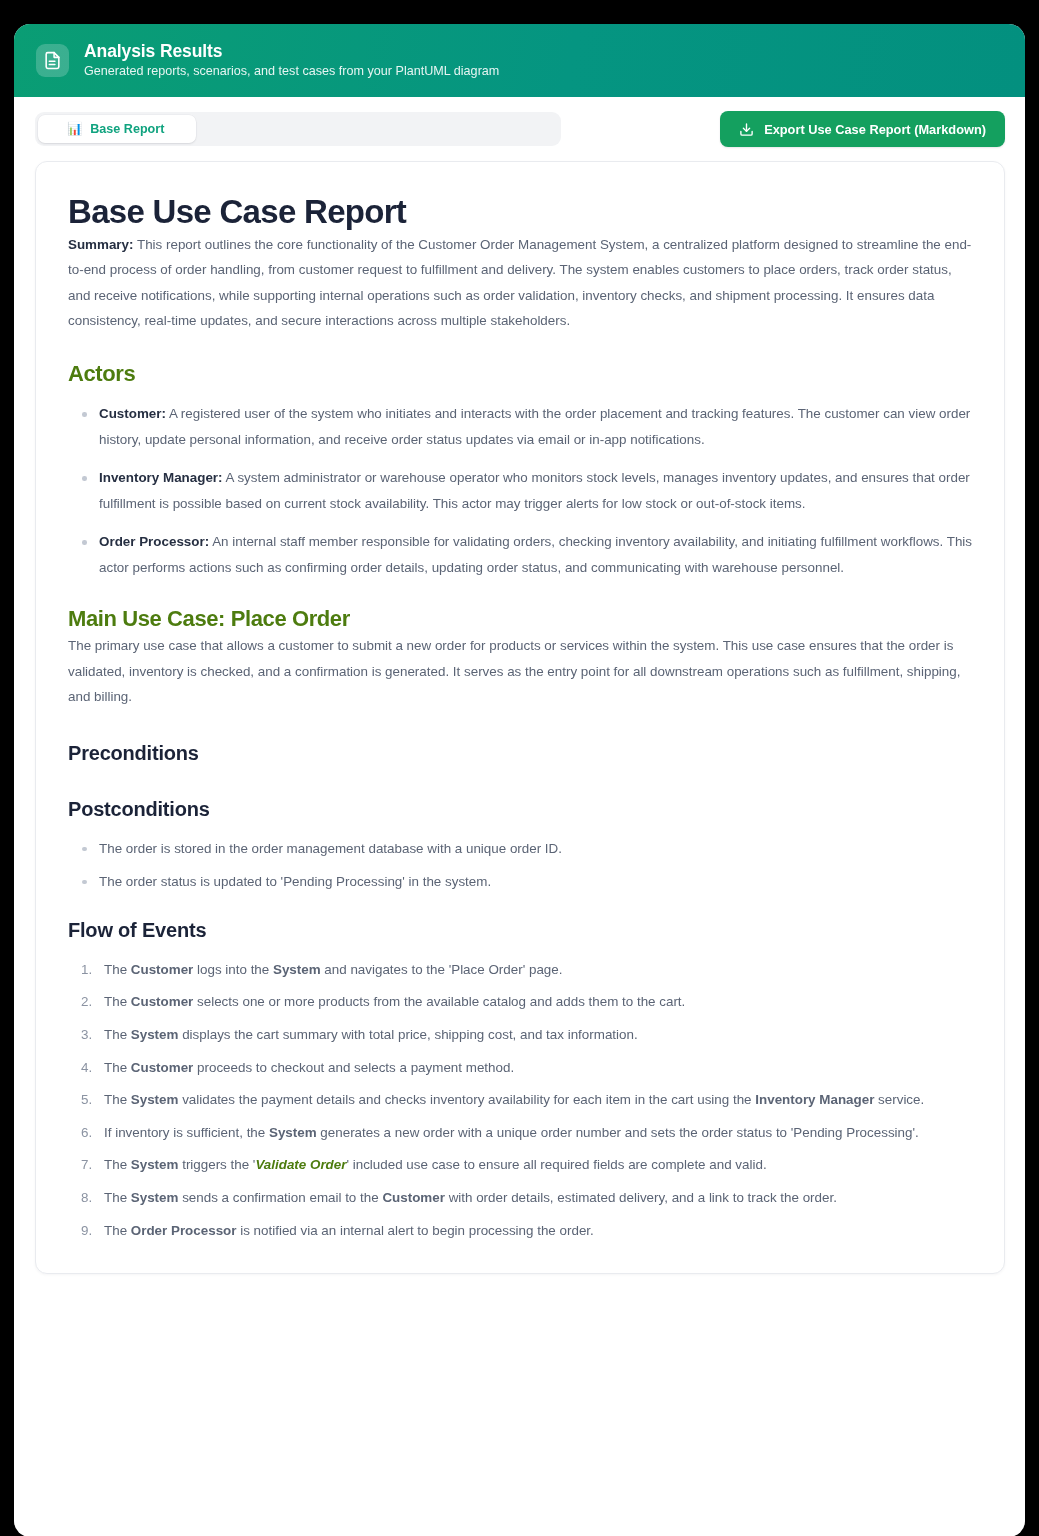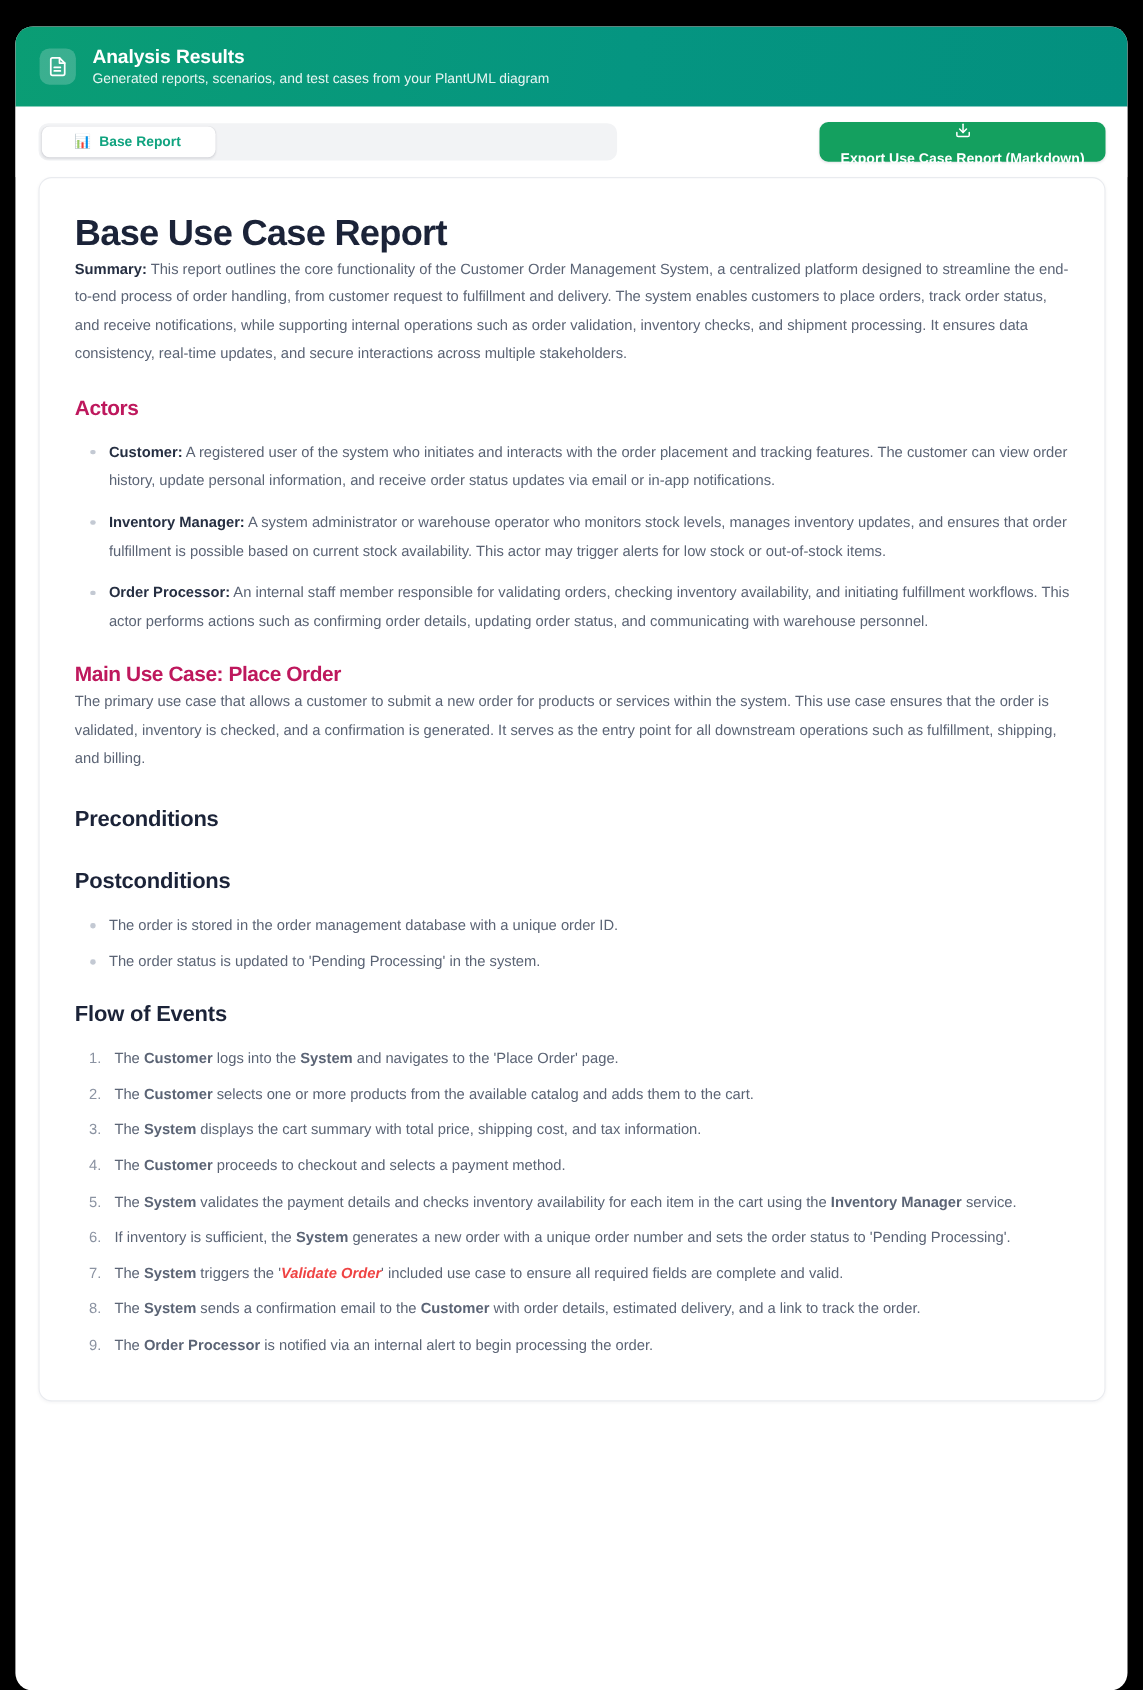--- a/index.html
+++ b/index.html
@@ -100,21 +100,20 @@
     border-radius: 8px;
     padding: 0 19px;
     display: flex;
     align-items: center;
     gap: 10px;
     font-size: 12.8px;
     font-weight: bold;
     cursor: pointer;
     font-family: "Liberation Sans", sans-serif;
     box-shadow: 0 1px 2px rgba(16,24,40,0.10);
-    flex-direction: column;
   }
   .export-btn svg { display: block; }
 
   
   .content-card {
     margin: 0 20px 22px 21px;
     background: #ffffff;
     border: 1px solid #e9ebef;
     border-radius: 12px;
     box-shadow: 0 1px 3px rgba(16,24,40,0.045);
@@ -132,30 +131,30 @@
     line-height: 1.2;
   }
 
   p.body {
     margin: 0;
     color: #5b6475;
     font-size: 13.4px;
     line-height: 25.6px;
   }
   p.body strong, .b { color: #262f42; font-weight: bold; }
-  .bi { color: #ef4444; font-weight: bold; font-style: italic; }
+  .bi { color: #4d7c0f; font-weight: bold; font-style: italic; }
 
   .meta-line { margin-top: 29px; }
   .summary-line { margin-top: 20px; }
 
   h2.sect {
     margin: 26px 0 0 0;
-    font-size: 19px;
-    font-weight: bold;
-    color: #be185d;
+    font-size: 22px;
+    font-weight: bold;
+    color: #4d7c0f;
     letter-spacing: -0.4px;
     line-height: 1.25;
   }
   h2.sect.tight { margin-top: 24px; }
   h3.sub {
     margin: 30px 0 0 0;
     font-size: 20px;
     font-weight: bold;
     color: #1b2338;
     letter-spacing: -0.2px;

